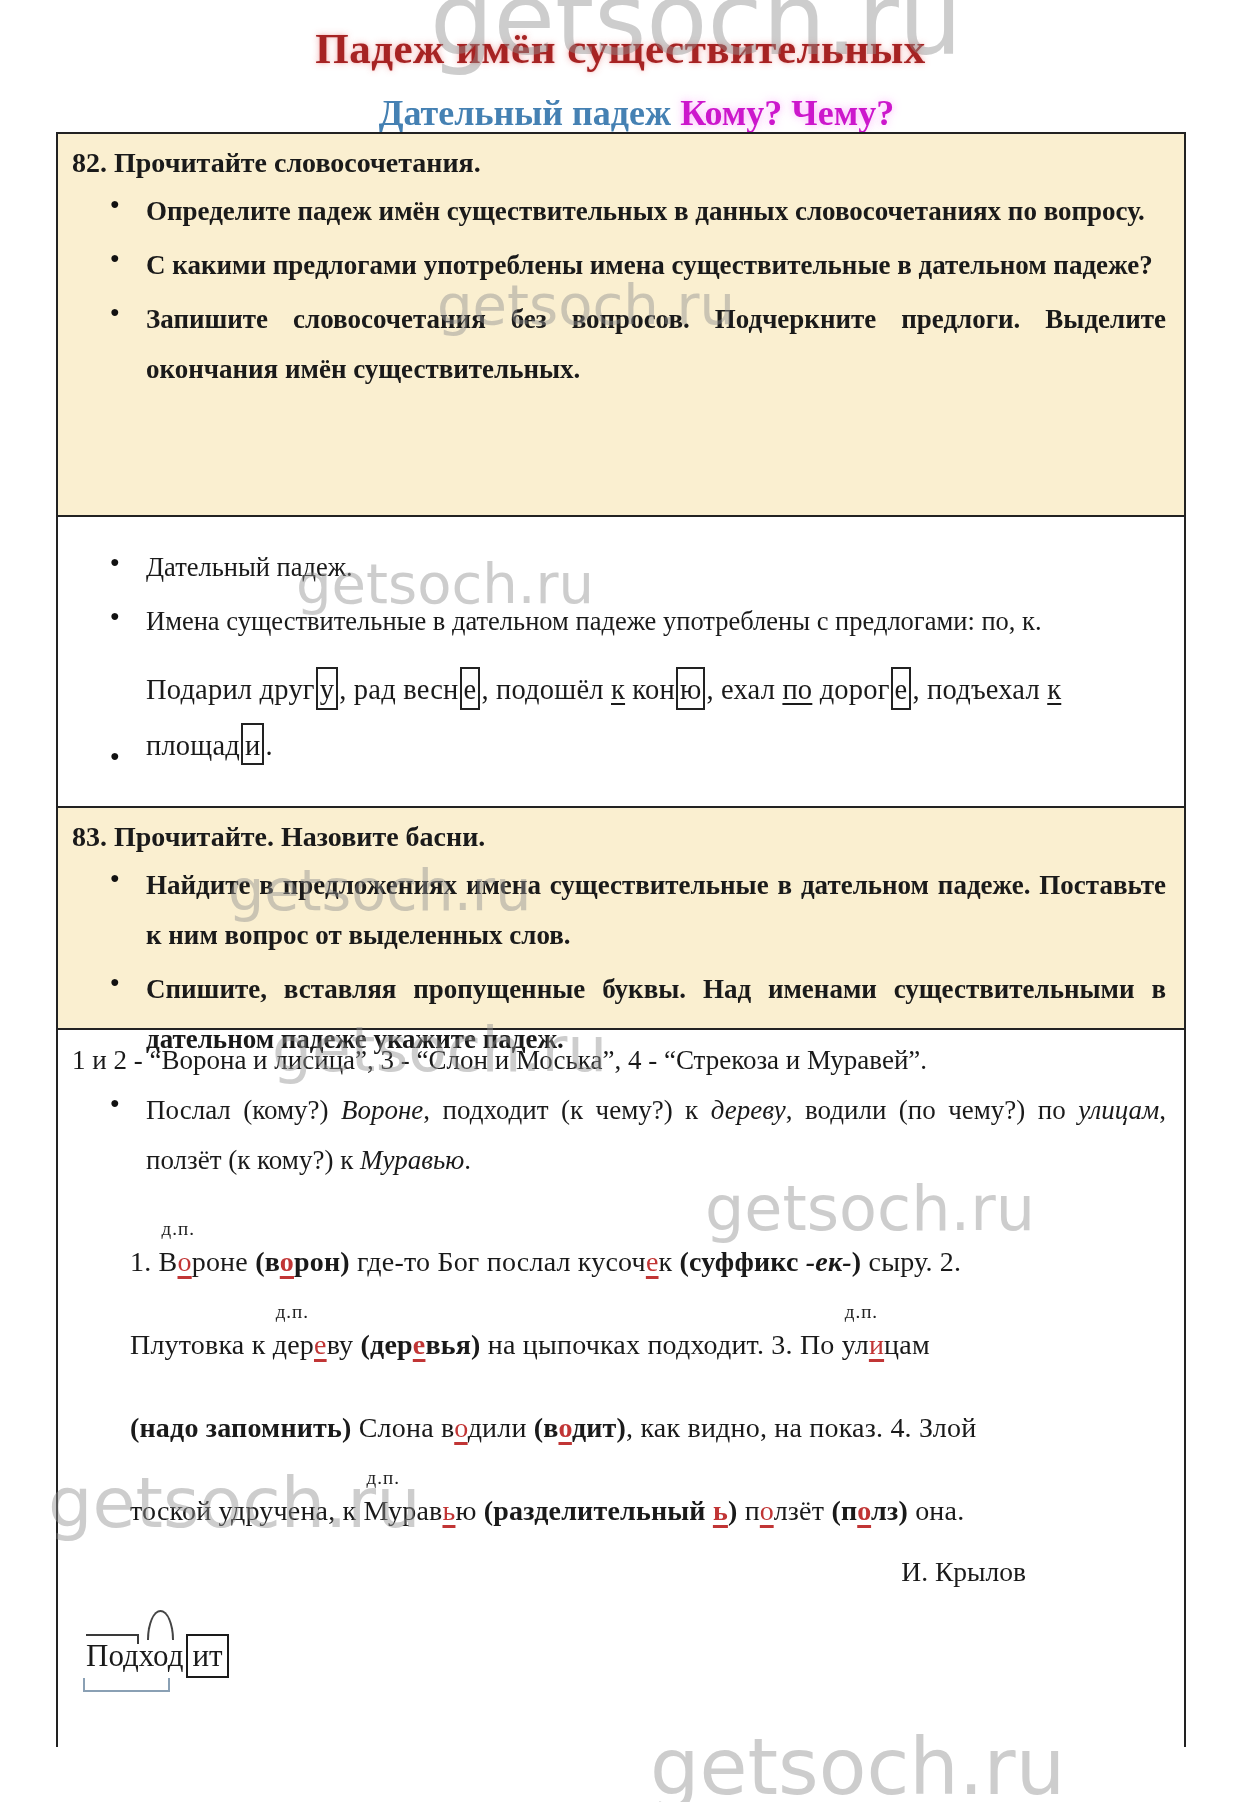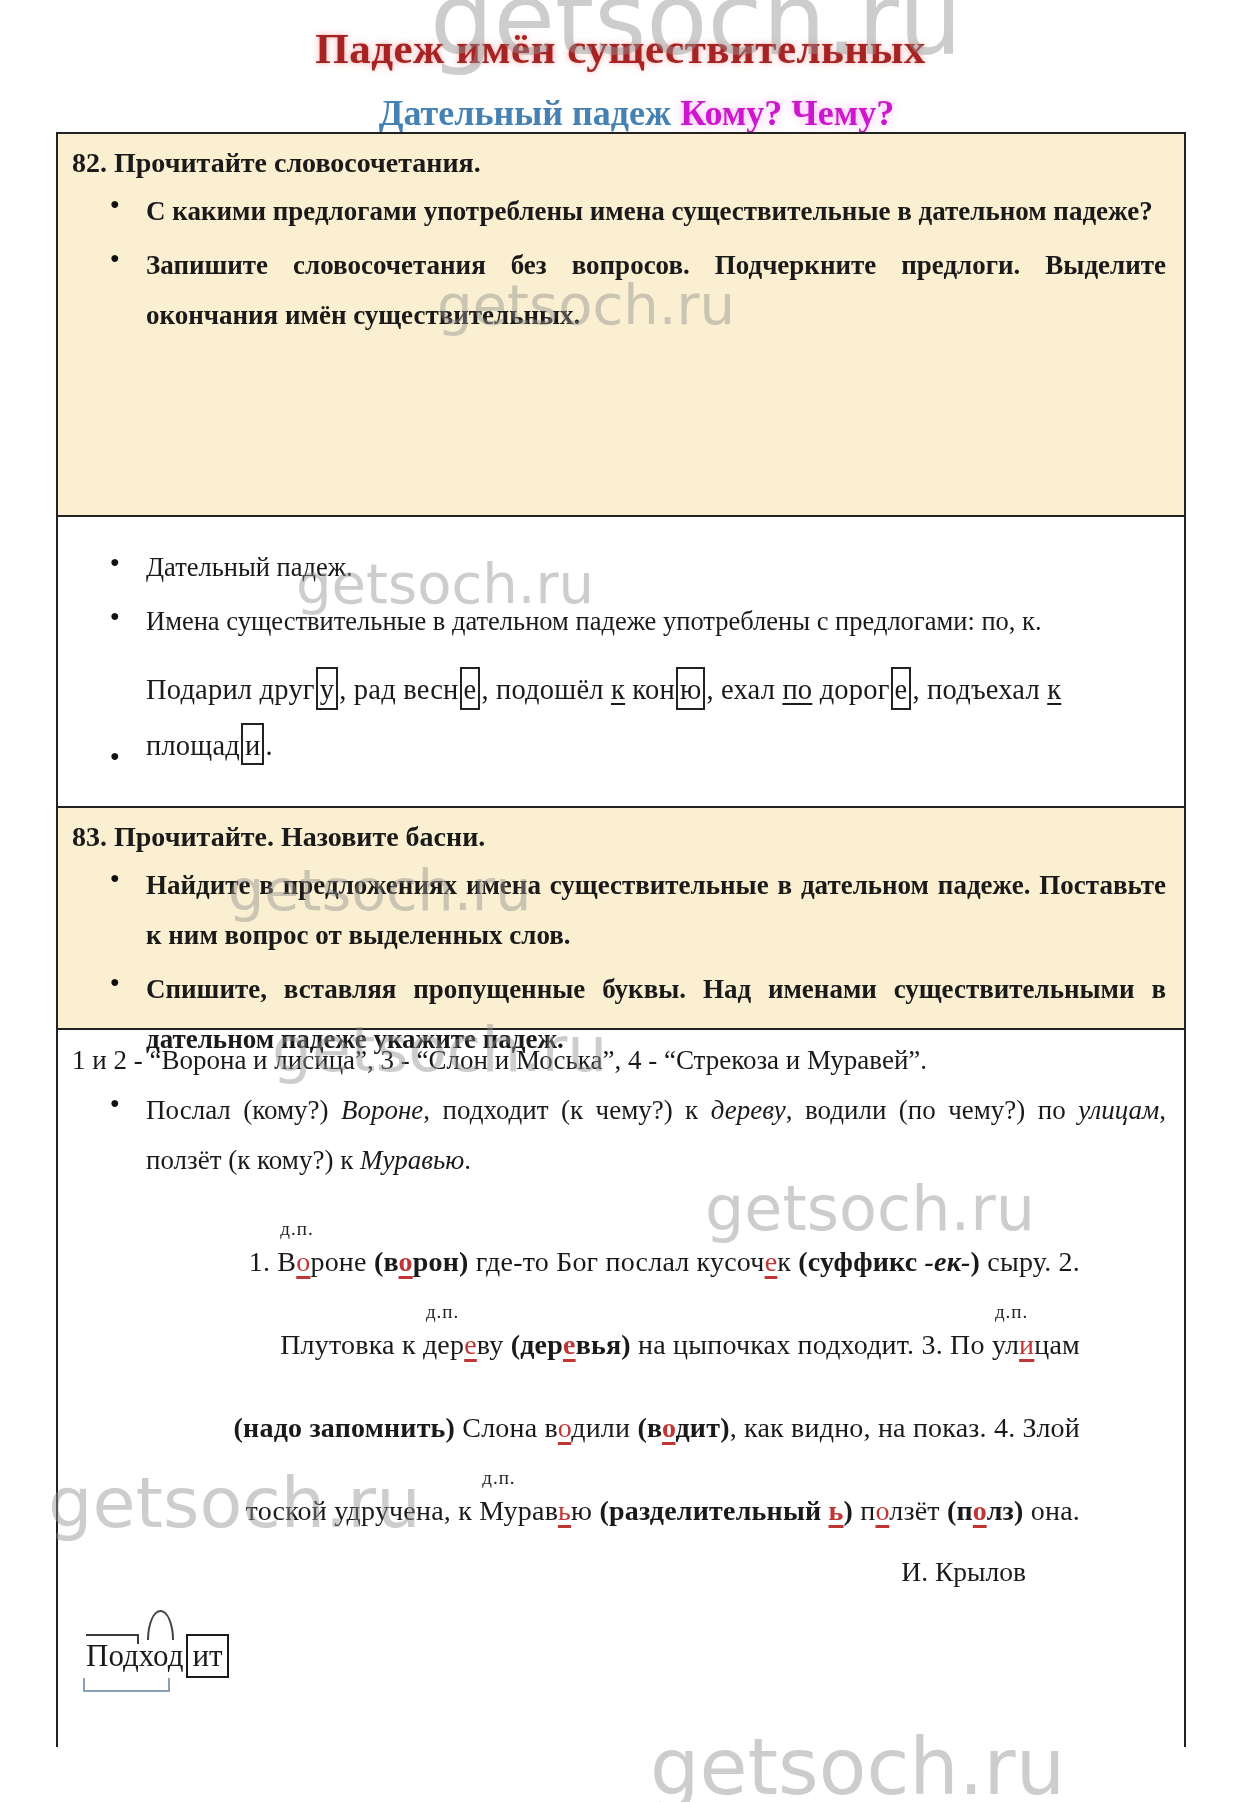--- a/index.html
+++ b/index.html
@@ -62,21 +62,21 @@
   .ans83-list{margin-top:10px;}
   .ans83-list li{font-weight:400;font-size:27px;line-height:1.85;text-align:justify;}
   .i{font-style:italic;}
   .b{font-weight:700;}
   .r{
     color:#c13535;
     text-decoration:underline;text-decoration-thickness:2.5px;
     text-underline-offset:5px;text-decoration-color:#c13535;
   }
   .fable{margin:26px 0 0 60px;font-size:28px;width:950px;}
-  .fline{padding-top:32px;line-height:1.25;margin-bottom:16px;letter-spacing:.2px;text-align:right;}
+  .fline{padding-top:32px;line-height:1.25;margin-bottom:16px;letter-spacing:.2px;}
   .labeled{position:relative;display:inline-block;}
   .labeled::before{
     content:attr(data-label);
     position:absolute;top:-27px;left:3px;
     font-size:19px;font-weight:400;font-style:normal;
     color:#222;letter-spacing:1px;white-space:nowrap;
   }
   .author{text-align:right;padding-right:140px;font-size:27.5px;margin-top:28px;}
   
   .morph{margin:46px 0 0 16px;font-size:31px;display:inline-block;}
@@ -118,20 +118,21 @@
   <div class="wm" style="left:650px;top:1728px;font-size:78px;">getsoch.ru</div>
 
   <h1 class="main-title">Падеж имён существительных</h1>
   <h2 class="sub-title"><span class="sub-blue">Дательный падеж</span> <span class="sub-q">Кому? Чему?</span></h2>
 
   <div class="doc">
 
     <section class="sec sec-cream sec-task82">
       <p class="task-heading">82. Прочитайте словосочетания.</p>
       <ul class="task-list">
+        <li>Определите падеж имён существительных в данных словосочетаниях по вопросу.</li>
         <li>С какими предлогами употреблены имена существительные в дательном падеже?</li>
         <li>Запишите словосочетания без вопросов. Подчеркните предлоги. Выделите окончания имён существительных.</li>
       </ul>
     </section>
 
     <section class="sec sec-white sec-ans82">
       <ul class="ans-list" style="margin-top:28px;">
         <li>Дательный падеж.</li>
         <li>Имена существительные в дательном падеже употреблены с предлогами: по, к.</li>
         <li class="image-item">

